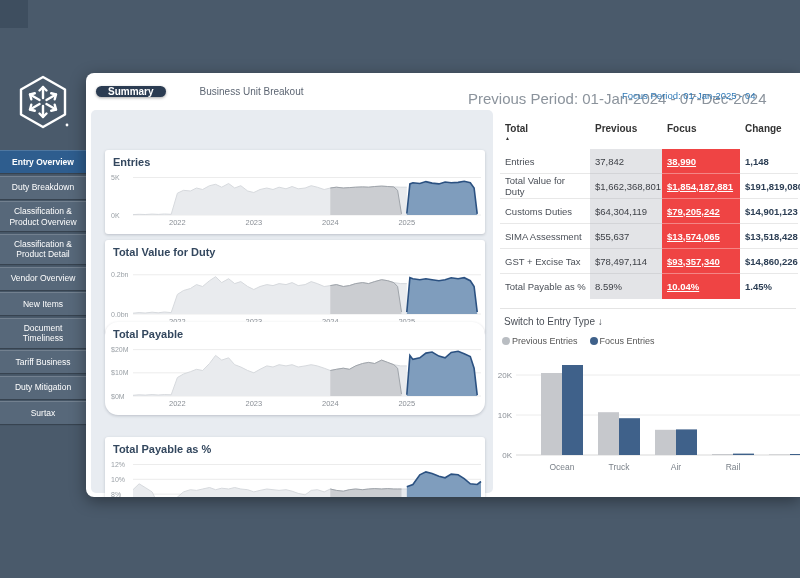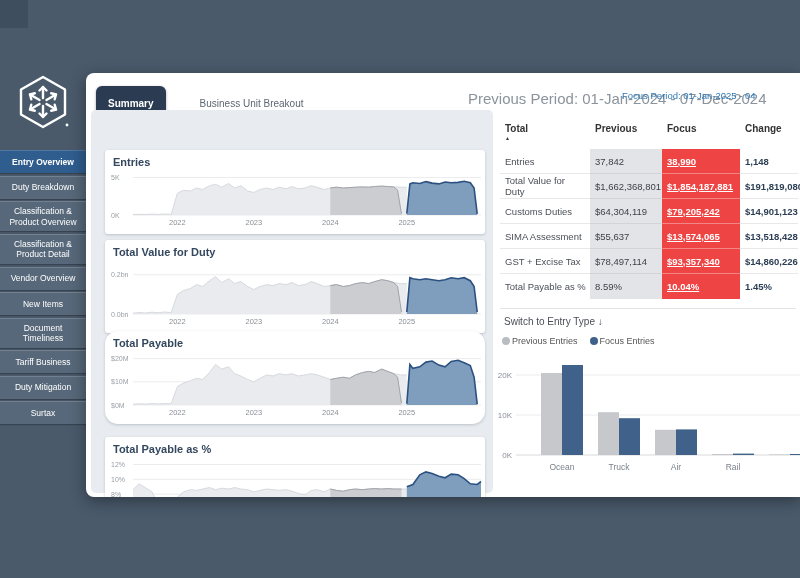--- a/index.html
+++ b/index.html
@@ -15,33 +15,33 @@
     background:#57687a; color:#fff; font-size:8.5px; line-height:1.25; padding:4px 4px;
     border-top:1px solid rgba(255,255,255,0.16); box-shadow:0 1px 1px rgba(0,0,0,0.25); cursor:pointer; }
   .nav-item.active { background:#2e5d8e; font-weight:bold; }
 
   
   #window { position:absolute; left:86px; top:73px; width:714px; height:424px; background:#ffffff;
     border-radius:8px 0 0 8px; box-shadow:0 4px 16px rgba(0,0,0,0.4); overflow:hidden; }
 
   
   #tabs { position:absolute; left:10px; top:13px; display:flex; align-items:center; gap:22px; }
-  .tab { font-size:10px; color:#5d6673; padding:12px 12px; cursor:pointer; white-space:nowrap; }
+  .tab { font-size:10px; color:#5d6673; padding:0 12px; cursor:pointer; white-space:nowrap; }
   .tab.active { background:#2b3c52; color:#fff; font-weight:bold; border-radius:6px; box-shadow:0 1px 3px rgba(0,0,0,0.35); }
   #prev-period { position:absolute; left:360px; top:17px; font-size:15px; color:#8b939c; white-space:nowrap;padding-left:22px; }
   #focus-period { position:absolute; left:536px; top:17px; font-size:9.5px; color:#2f7ab8; white-space:nowrap; }
 
   
   #left-surface { position:absolute; left:5px; top:37px; width:402px; height:383px; background:#e8ecf1; border-radius:5px; }
   .card { position:absolute; left:14px; width:380px; background:#fff; border-radius:3px;
     box-shadow:0 1px 3px rgba(30,40,60,0.22); padding:5px 4px 2px 6px; }
   .card h3 { font-size:11px; color:#33475e; font-weight:bold; margin:1px 0 2px 2px; }
   #card-0 { top:40px;  height:84px; }
   #card-1 { top:130px; height:93px; }
-  #card-2 { top:221px; height:93px;border-radius:13px; }
+  #card-2 { top:212px; height:93px;border-radius:13px; }
   #card-3 { top:327px; height:92px; }
 
   
   #summary-table { position:absolute; left:414px; top:46px; width:298px; display:grid;
     grid-template-columns:90px 72px 78px 58px; }
   .th { font-size:10px; font-weight:bold; color:#333; height:30px; display:flex; align-items:flex-start; padding:4px 4px 0 5px; flex-direction:column; cursor:pointer; }
   .sort { font-size:5px; color:#333; margin-top:1px; }
   .td { font-size:9.5px; color:#4a4f57; height:25px; display:flex; align-items:center; padding:0 4px 0 5px; }
   .td.c1 { background:#e3e4e7; color:#3c3f45; border-bottom:1px solid #d3d4d7; }
   .td.c2 { background:#ef4444; color:#fff; font-weight:bold; border-bottom:1px solid rgba(255,255,255,0.35);text-decoration:underline; }

